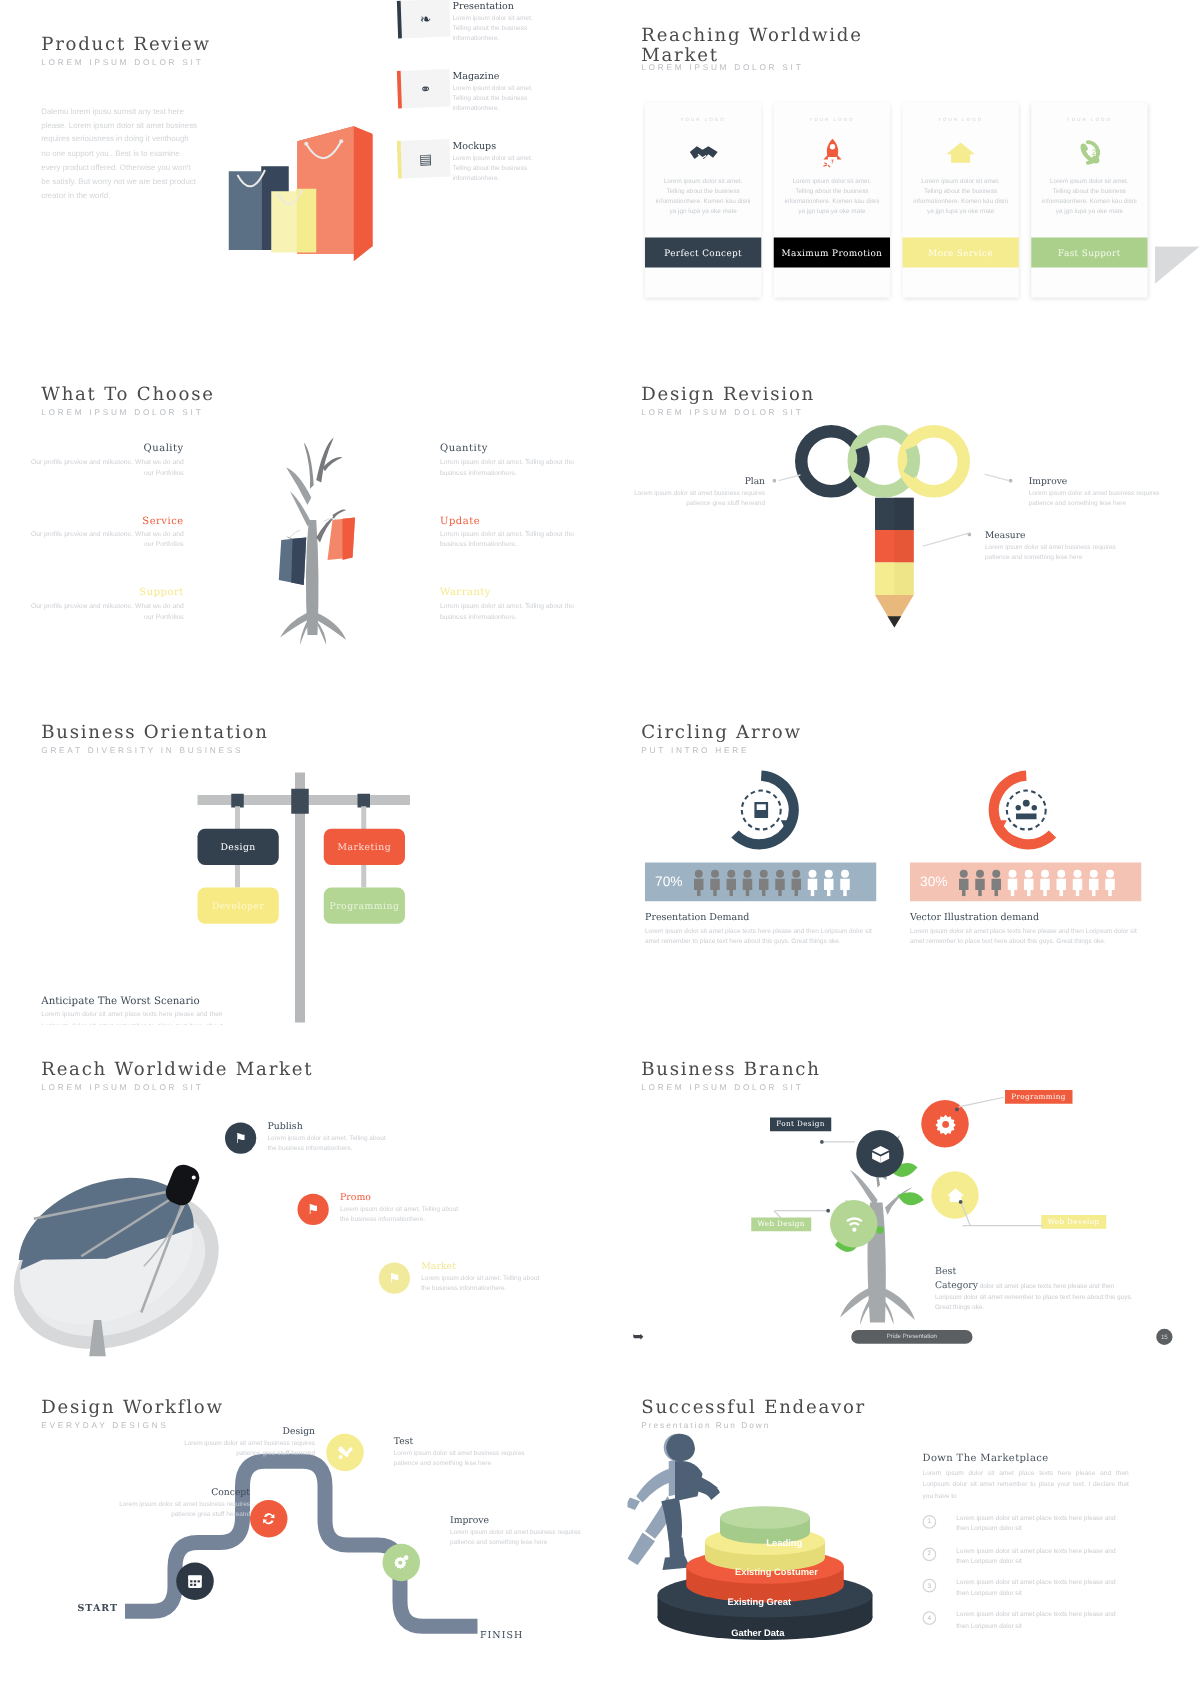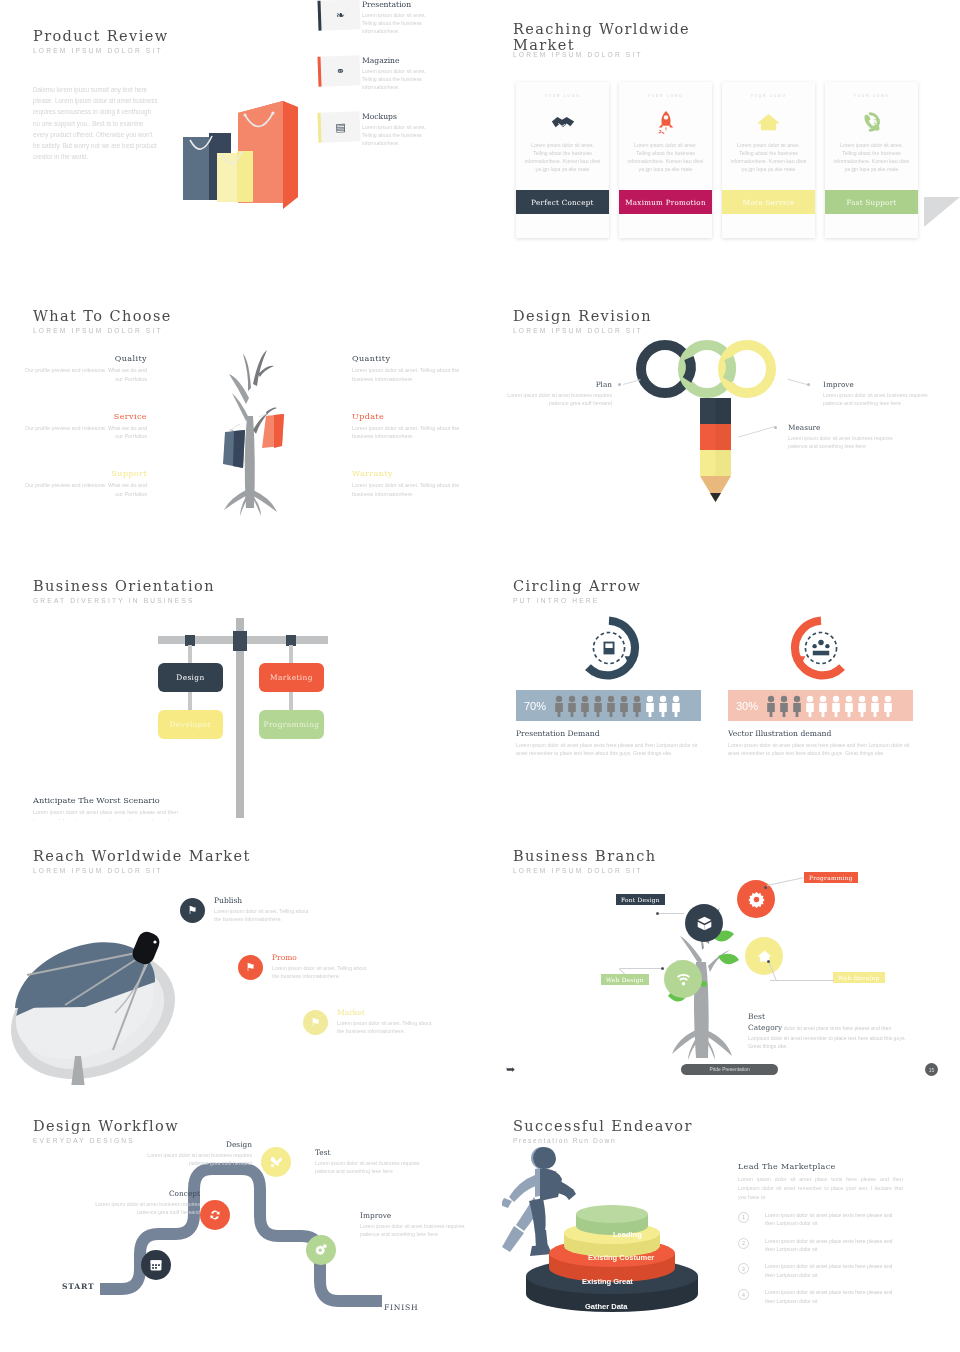--- a/index.html
+++ b/index.html
@@ -236,21 +236,21 @@
         <div class="ico">
           <svg viewBox="0 0 24 26" width="22" height="24">
               <path d="M12 1 C17 6 18 12 16 17 L8 17 C6 12 7 6 12 1 Z" fill="#ef5b3c"></path>
               <circle cx="12" cy="8" r="2.4" fill="#fff"></circle>
               <path d="M8 15 L4 19 L8 19 Z M16 15 L20 19 L16 19 Z" fill="#ef5b3c"></path>
               <path d="M11 19 l1 4 1-4z" fill="#f4876a"></path>
               <path d="M5 22 l2 1 M4 25 l3 -1 M8 24 l2 2" stroke="#ef5b3c" stroke-width="1.1" fill="none"></path>
             </svg>
         </div>
         <div class="desc">Lorem ipsum dolor sit amet. Telling about the business informationhere. Komen kau disni ya jgn lupa ya oke mate</div>
-        <div class="bar" style="background:#be185d;color:#fff;">Maximum Promotion</div>
+        <div class="bar" style="background:#000000;color:#fff;">Maximum Promotion</div>
       </div>
       <div class="pc">
         <div class="logo">YOUR LOGO</div>
         <div class="ico">
           <svg viewBox="0 0 26 22" width="25" height="21">
               <path d="M13 2 L25 12 L21 12 L21 19 L5 19 L5 12 L1 12 Z" fill="#f5ec90"></path>
             </svg>
         </div>
         <div class="desc">Lorem ipsum dolor sit amet. Telling about the business informationhere. Komen kau disni ya jgn lupa ya oke mate</div>
         <div class="bar" style="background:#f5ec90;color:#fffdf0;">More Service</div>
@@ -777,21 +777,21 @@
       <ellipse cx="90" cy="28" rx="36" ry="9" fill="#a5cb8a"></ellipse>
       <rect x="54" y="16" width="72" height="12" fill="#a5cb8a"></rect>
       <ellipse cx="90" cy="16" rx="36" ry="9" fill="#b9d9a0"></ellipse>
     </svg>
     <div class="clabel" style="left:133px; top:140px;">Leading</div>
     <div class="clabel" style="left:108px; top:163px; color:#fdfae4;">Existing Costumer</div>
     <div class="clabel" style="left:102px; top:187px;">Existing Great</div>
     <div class="clabel" style="left:105px; top:212px;">Gather Data</div>
 
     <div class="right">
-      <h4>Lead The Marketplace</h4>
+      <h4>Down The Marketplace</h4>
       <p class="intro">Lorem ipsum dolor sit amet place texts here please and then Loripsum dolor sit amet remember to place your text. I declare that you have to</p>
 
       <div class="lrow">
         <div class="lnum">1</div>
         <div class="ltxt">Lorem ipsum dolor sit amet place texts here please and then Loripsum dolor sit</div>
       </div>
       <div class="lrow">
         <div class="lnum">2</div>
         <div class="ltxt">Lorem ipsum dolor sit amet place texts here please and then Loripsum dolor sit</div>
       </div>

